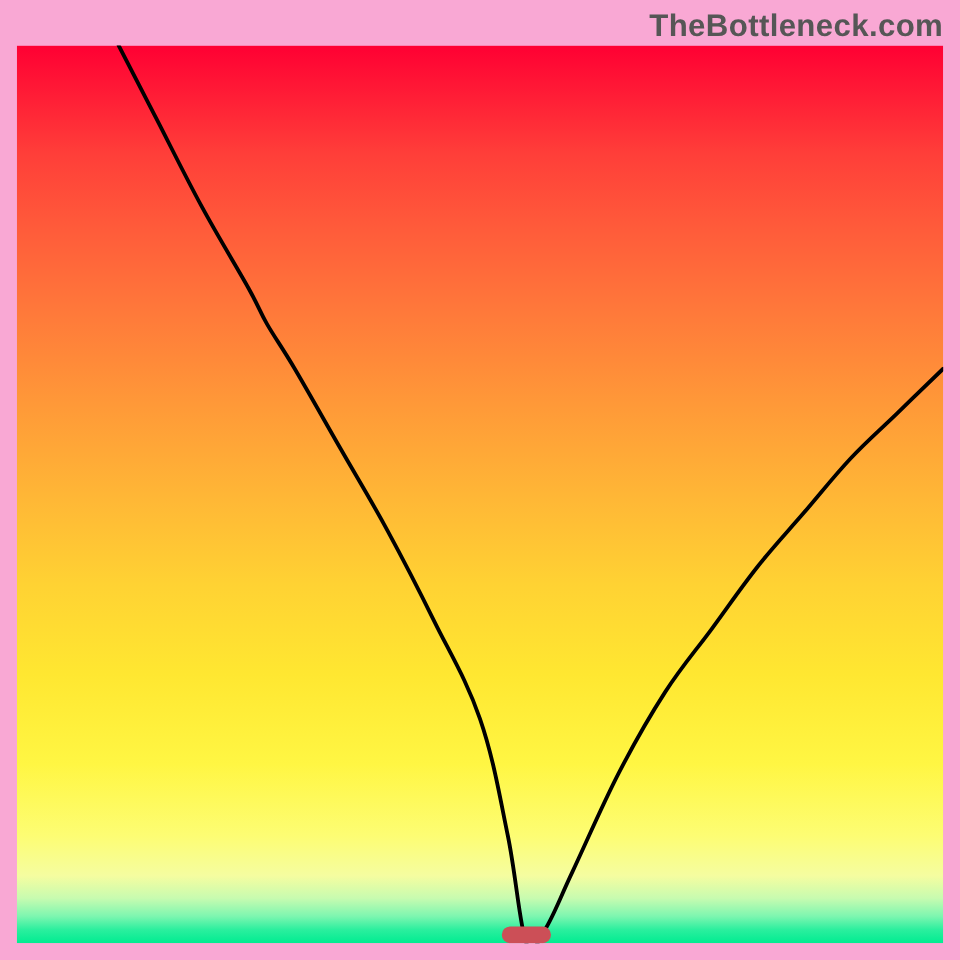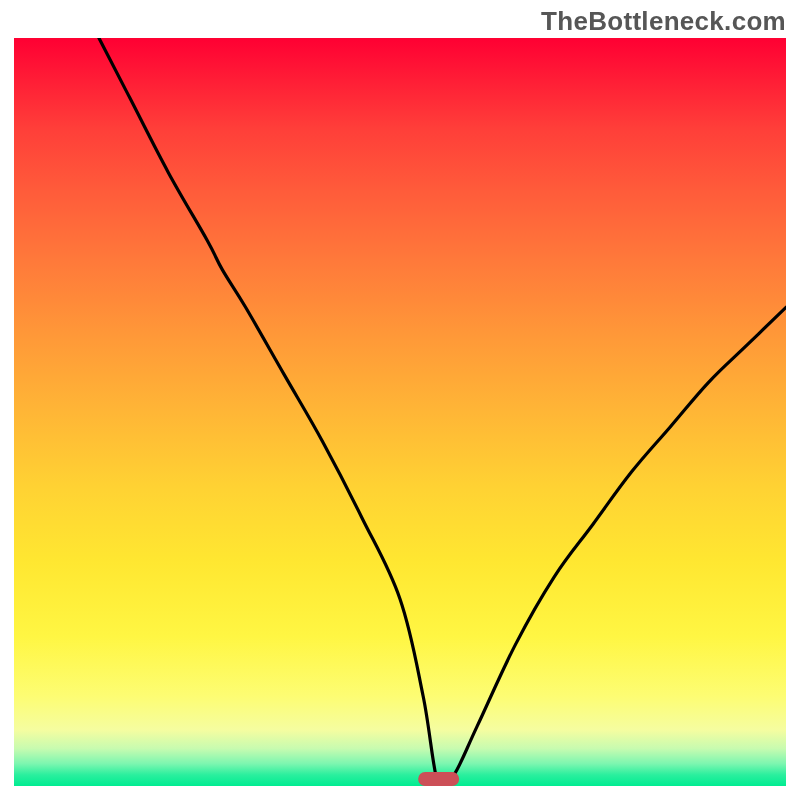--- a/index.html
+++ b/index.html
@@ -1,21 +1,21 @@
 <!DOCTYPE html>
 <html><head>
 <meta charset="utf-8">
 <style>
   * { margin: 0; padding: 0; box-sizing: border-box; }
   html, body { width: 800px; height: 800px; overflow: hidden; background: #000; }
   .frame {
     position: relative;
     width: 800px;
     height: 800px;
-    background: #ffffff;
+    background: #f9a8d4;
   }
   .watermark {
     position: absolute;
     top: 6px;
     right: 14px;
     font-family: Arial, Helvetica, sans-serif;
     font-size: 26px;
     font-weight: 600;
     color: #565656;
     letter-spacing: 0.3px;

